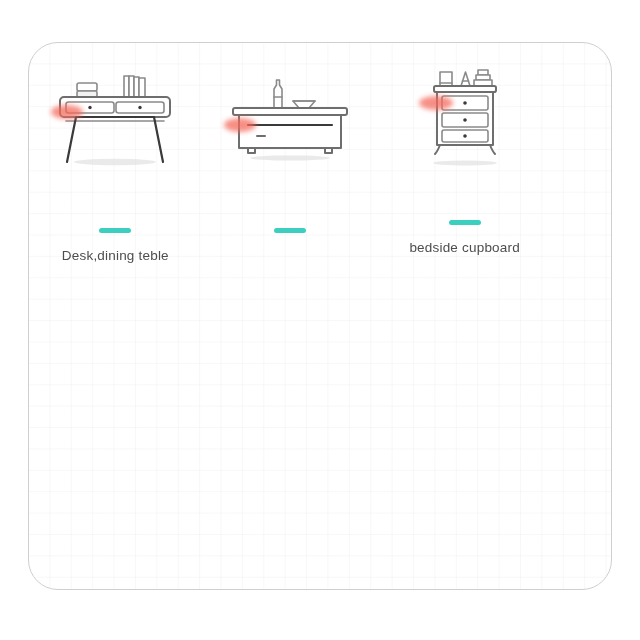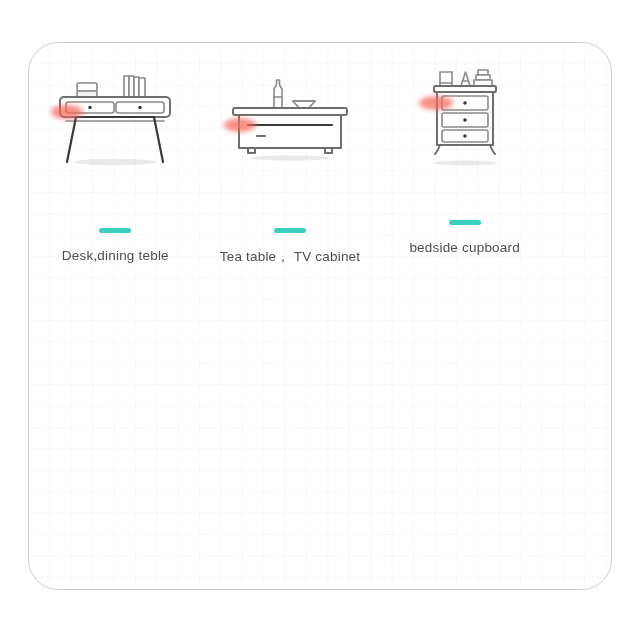--- a/index.html
+++ b/index.html
@@ -165,21 +165,20 @@
 
           <path class="ln" d="M42 66 h8"></path>
 
           <path class="ln fillw" d="M33 78 h7 v5 h-7 z"></path>
           <path class="ln fillw" d="M110 78 h7 v5 h-7 z"></path>
 
           <ellipse class="blob-soft" cx="25" cy="55" rx="16" ry="7"></ellipse>
         </svg>
       </div>
       <div class="dash"></div>
-      <div class="caption">Tea table， TV cabinet</div>
     </div>
 
     <div class="cell row2">
       <div class="art">
         <svg viewBox="0 0 150 120">
           <ellipse class="shade" cx="75" cy="99" rx="32" ry="2.4"></ellipse>
 
           <path class="ln-t fillw" d="M50 8 h12 v14 h-12 z"></path>
           <path class="ln-t" d="M50 19 h12"></path>
           <path class="ln-t fillw" d="M71 22 l4.5 -14 l4.5 14 z"></path>

